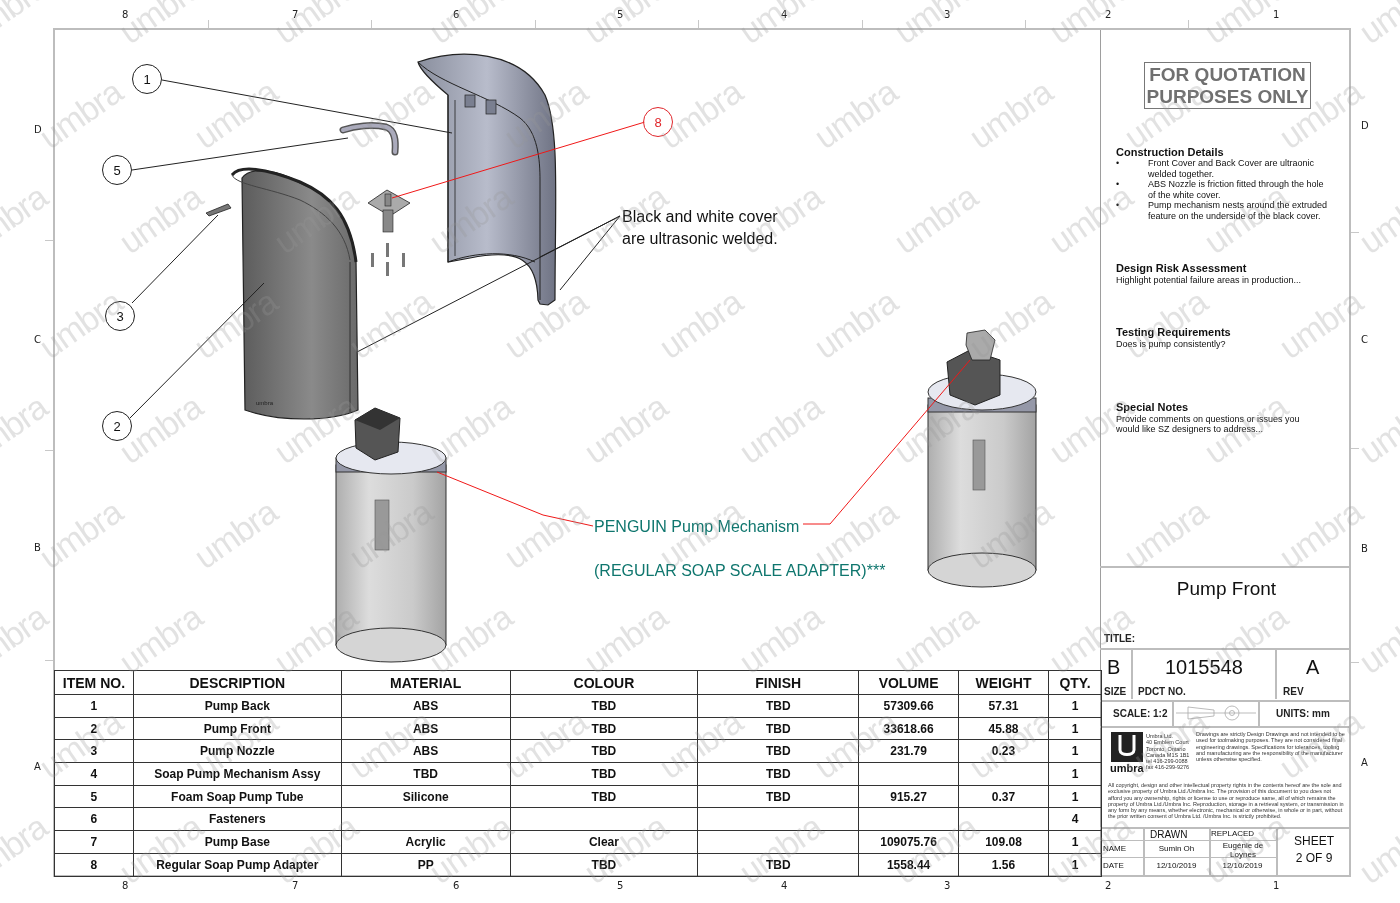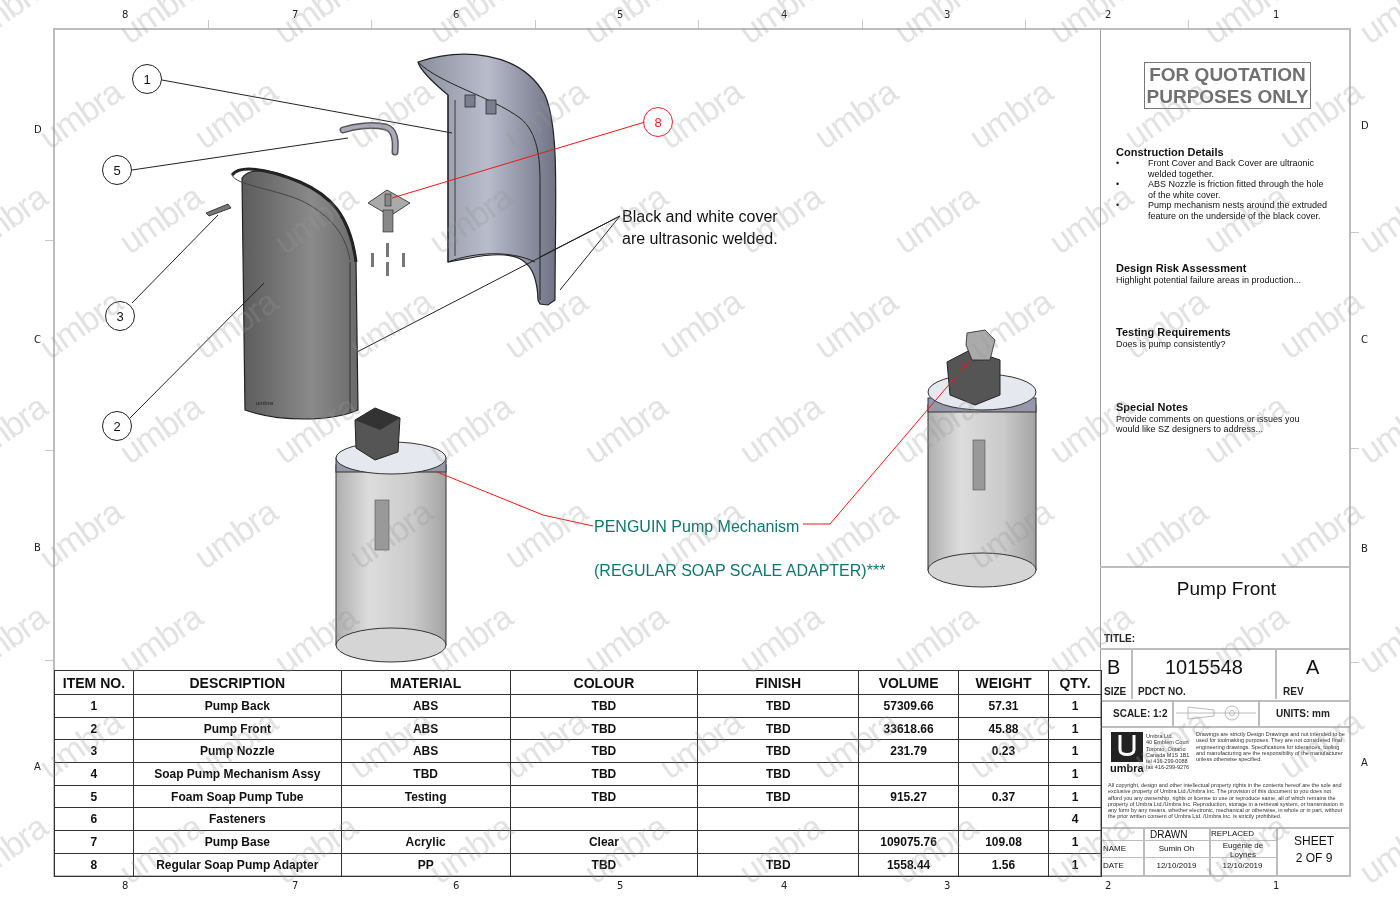--- a/index.html
+++ b/index.html
@@ -353,21 +353,21 @@
       <td>TBD</td>
       <td>TBD</td>
       <td>TBD</td>
       <td></td>
       <td></td>
       <td>1</td>
     </tr>
     <tr>
       <td>5</td>
       <td>Foam Soap Pump Tube</td>
-      <td>Testing</td>
+      <td>Silicone</td>
       <td>TBD</td>
       <td>TBD</td>
       <td>915.27</td>
       <td>0.37</td>
       <td>1</td>
     </tr>
     <tr>
       <td>6</td>
       <td>Fasteners</td>
       <td></td>

